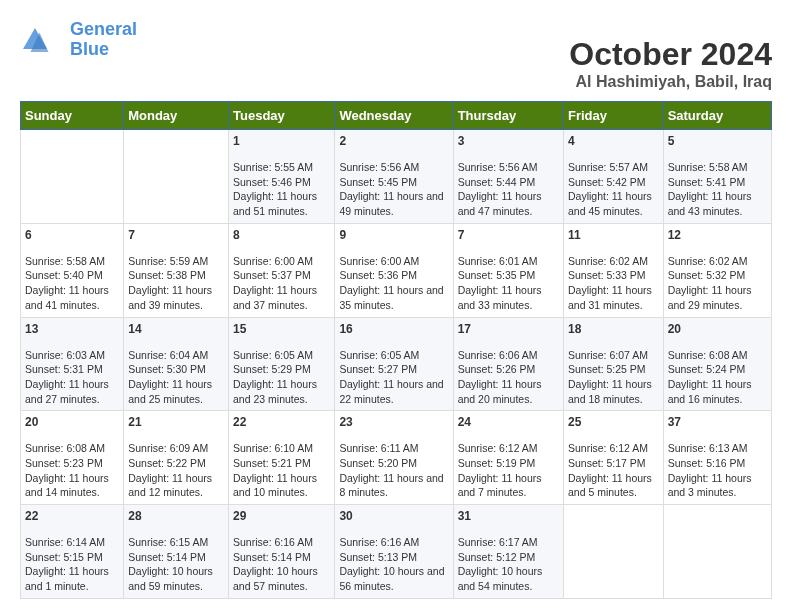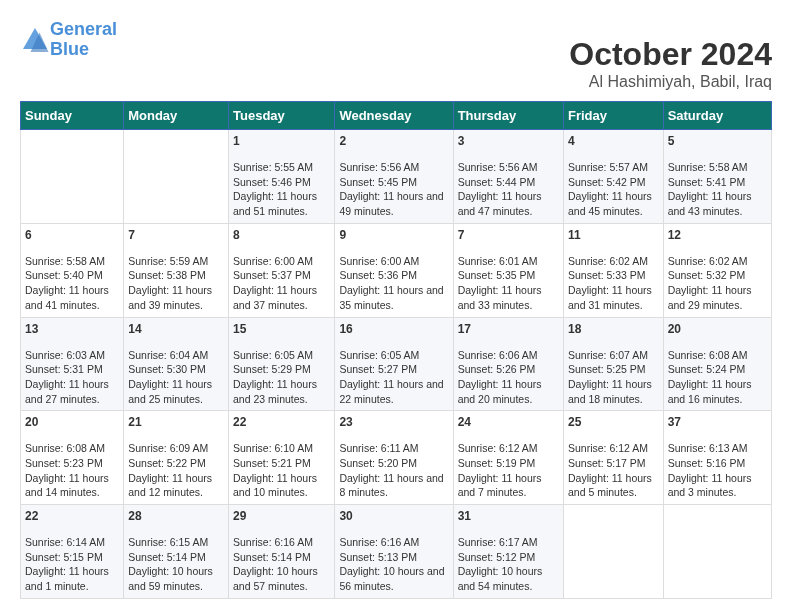--- a/index.html
+++ b/index.html
@@ -12,21 +12,21 @@
     }
     .header {
       display: flex;
       justify-content: space-between;
       align-items: flex-start;
       margin-bottom: 10px;
     }
     .logo {
       display: flex;
       align-items: center;
-      gap: 0;
+      gap: 20px;
     }
     .logo-text {
       font-size: 18px;
       font-weight: bold;
       color: #333;
       line-height: 1.1;
     }
     .logo-text span {
       color: #4a90d9;
     }
@@ -39,28 +39,29 @@
     }
     .month-title {
       font-size: 32px;
       font-weight: bold;
       color: #333;
       margin-top: 16px;
     }
     .location {
       font-size: 16px;
       color: #555;
+      font-weight: bold;
     }
     table {
       width: 100%;
       border-collapse: collapse;
       font-size: 11px;
     }
     thead tr {
-      background-color: #0f766e;
+      background-color: #4d7c0f;
       color: #fff;
     }
     thead th {
       padding: 6px 4px;
       text-align: left;
       font-size: 13px;
       font-weight: bold;
       border: 1px solid #3a68b4;
     }
     tbody tr {

